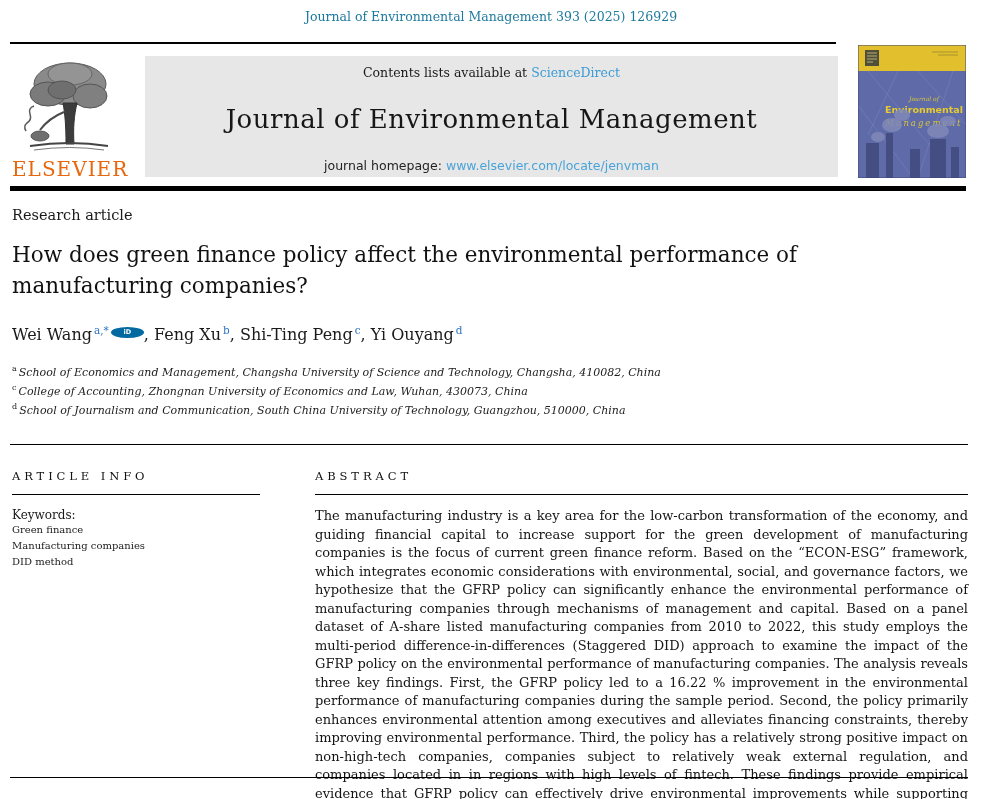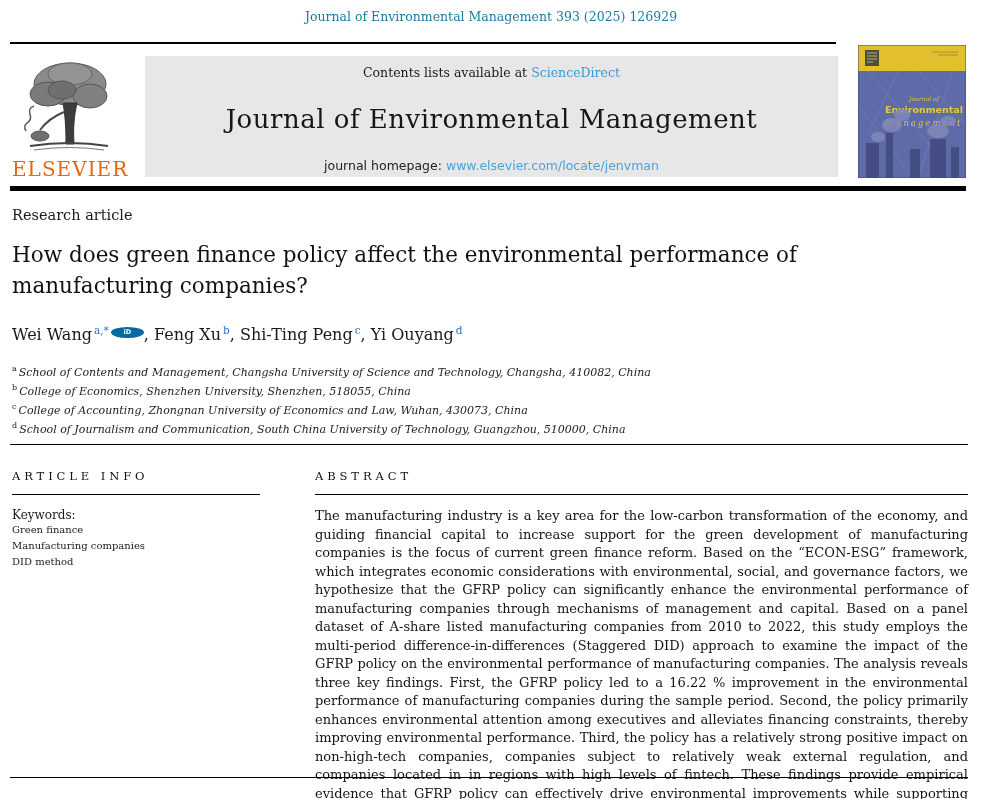--- a/index.html
+++ b/index.html
@@ -158,22 +158,21 @@
   <h1 class="article-title" style="font-weight:normal;">How does green finance policy affect the environmental performance of manufacturing companies?</h1>
 
   <div class="authors">
     <span><span>Wei Wang</span><sup>a,*</sup><span class="orcid">iD</span><span>,</span></span>
     <span><span> Feng Xu</span><sup>b</sup><span>,</span></span>
     <span><span> Shi-Ting Peng</span><sup>c</sup><span>,</span></span>
     <span><span> Yi Ouyang</span><sup>d</sup><span></span></span>
   </div>
 
   <div class="affiliations">
-    <div><sup>a</sup><span>School of Contents and Management, Changsha University of Science and Technology, Changsha, 410082, China</span></div>
-    <div><sup>b</sup><span>College of Economics, Shenzhen University, Shenzhen, 518055, China</span></div>
+    <div><sup>a</sup><span>School of Economics and Management, Changsha University of Science and Technology, Changsha, 410082, China</span></div>
     <div><sup>c</sup><span>College of Accounting, Zhongnan University of Economics and Law, Wuhan, 430073, China</span></div>
     <div><sup>d</sup><span>School of Journalism and Communication, South China University of Technology, Guangzhou, 510000, China</span></div>
   </div>
 
   <div class="rule rule-mid"></div>
 
   <div class="info-col">
     <div class="col-heading">ARTICLE INFO</div>
     <div class="col-underline"></div>
     <div class="keywords-label">Keywords:</div>

